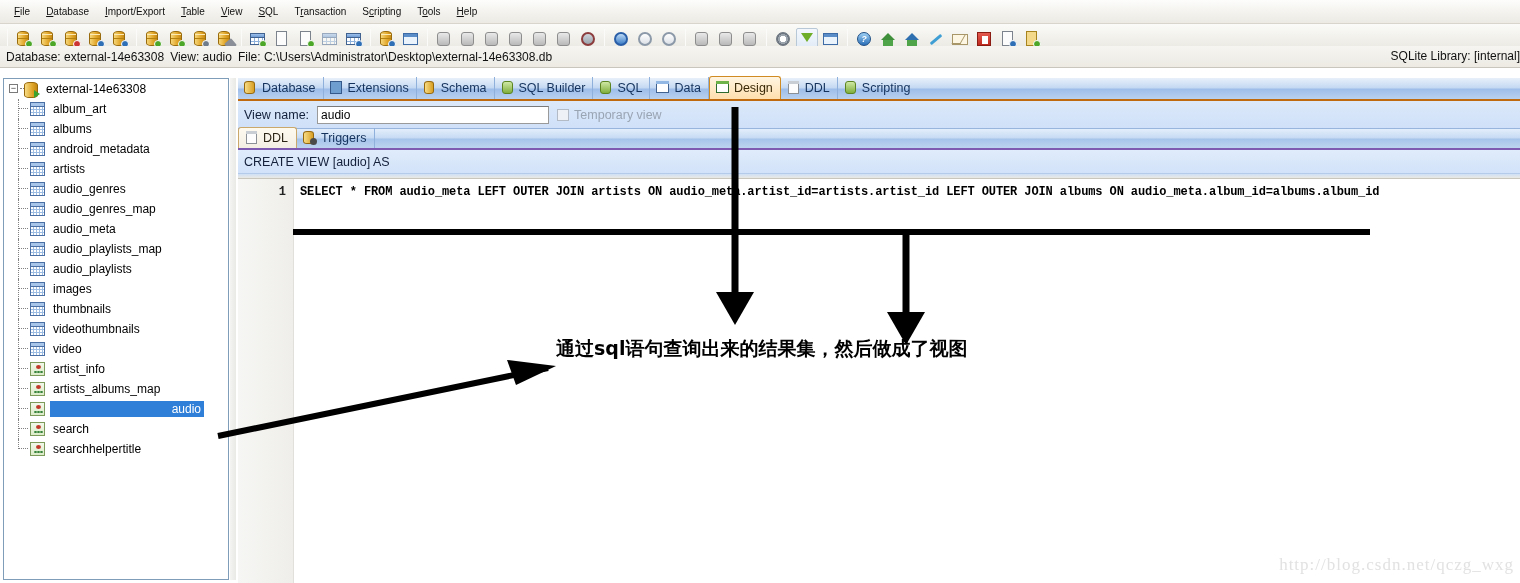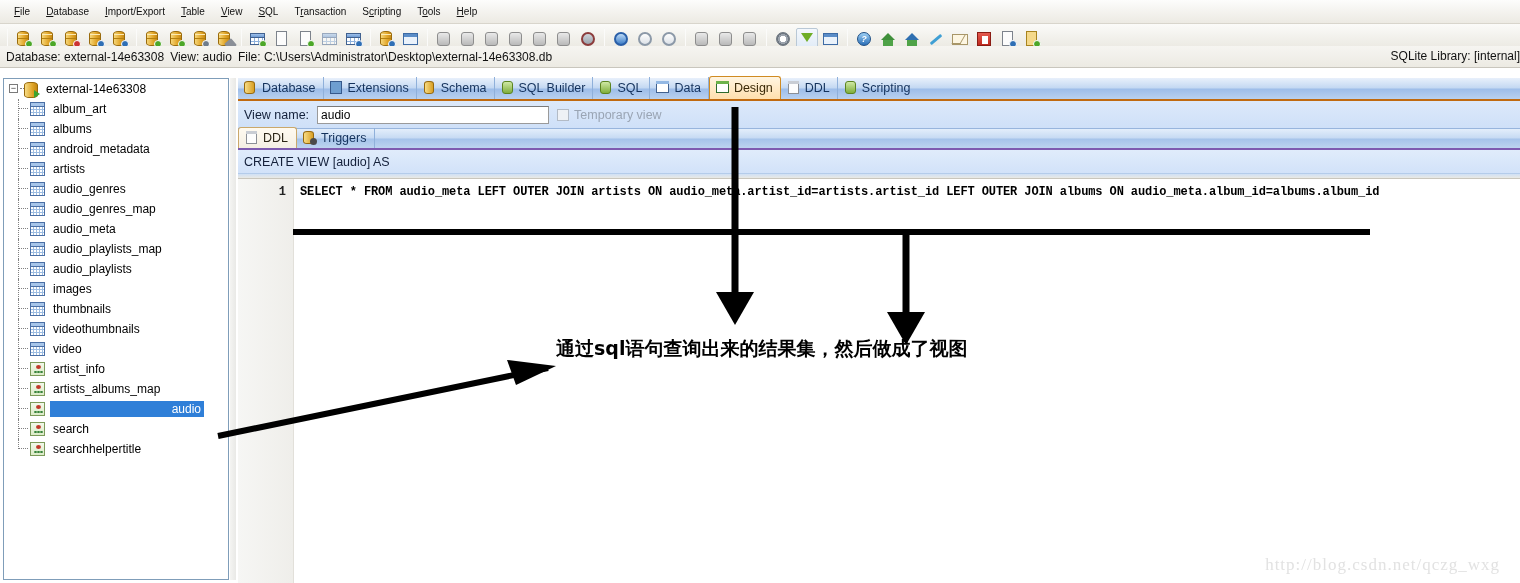--- a/index.html
+++ b/index.html
@@ -337,21 +337,21 @@
 
   
   #anno{ position:absolute; left:0; top:0; width:1520px; height:583px;
     pointer-events:none; }
   #annotext{
     position:absolute; left:556px; top:336px;
     font-family:"DejaVu Sans", sans-serif;
     font-size:19px; font-weight:bold; color:#000; white-space:nowrap;
   }
   #watermark{
-    position:absolute; right:20px; bottom:8px;
+    position:absolute; right:6px; bottom:8px;
     font-family:"Liberation Serif", serif; font-size:17px;
     color:#e2e2e2; letter-spacing:1px; white-space:nowrap;
   }
 </style>
 </head>
 <body>
 
 <div id="menubar">
   <div class="menu-item"><span class="acc">F</span><span>ile</span></div>
   <div class="menu-item"><span class="acc">D</span>atabase</div>

